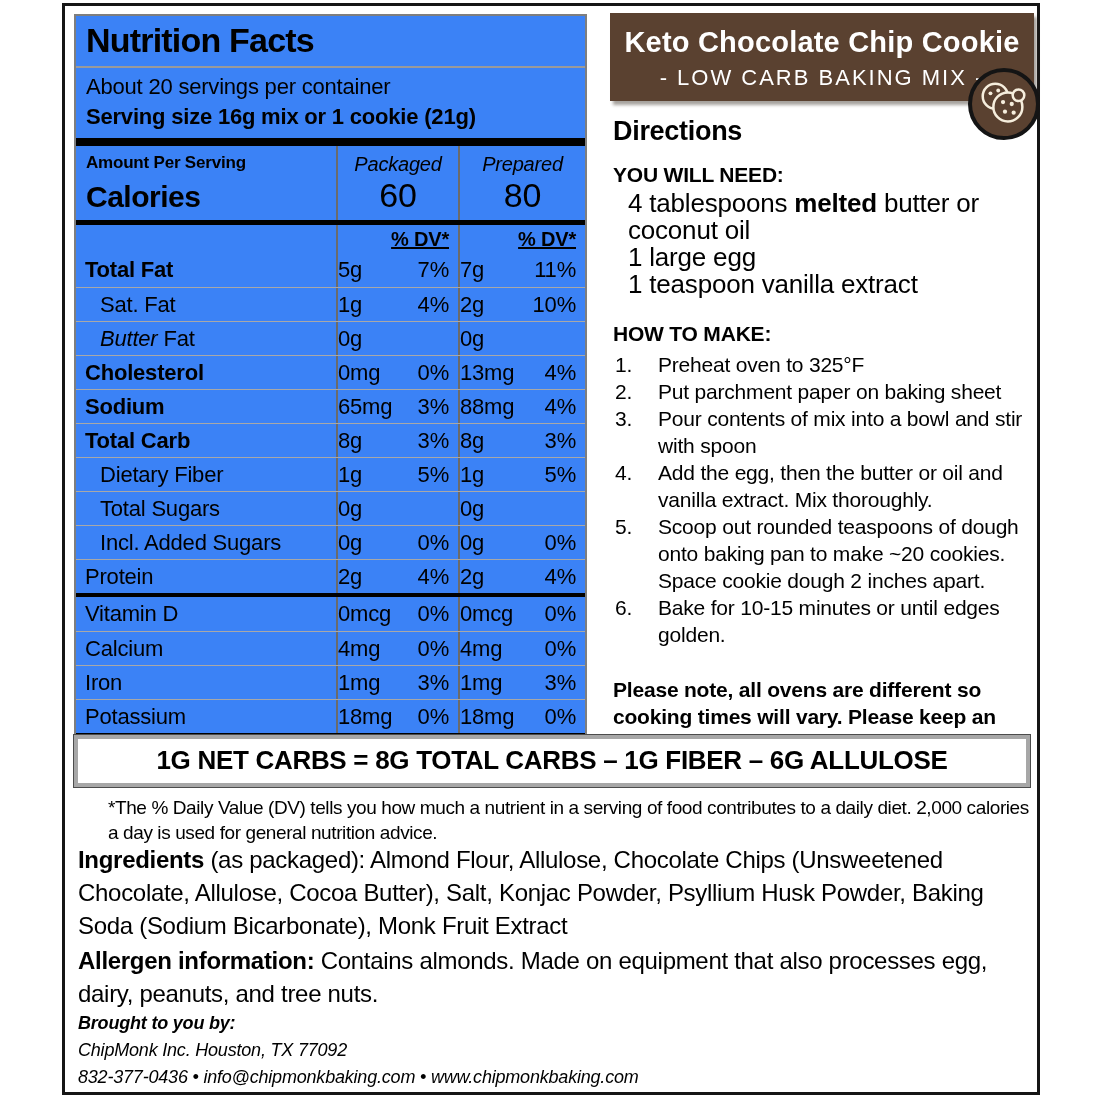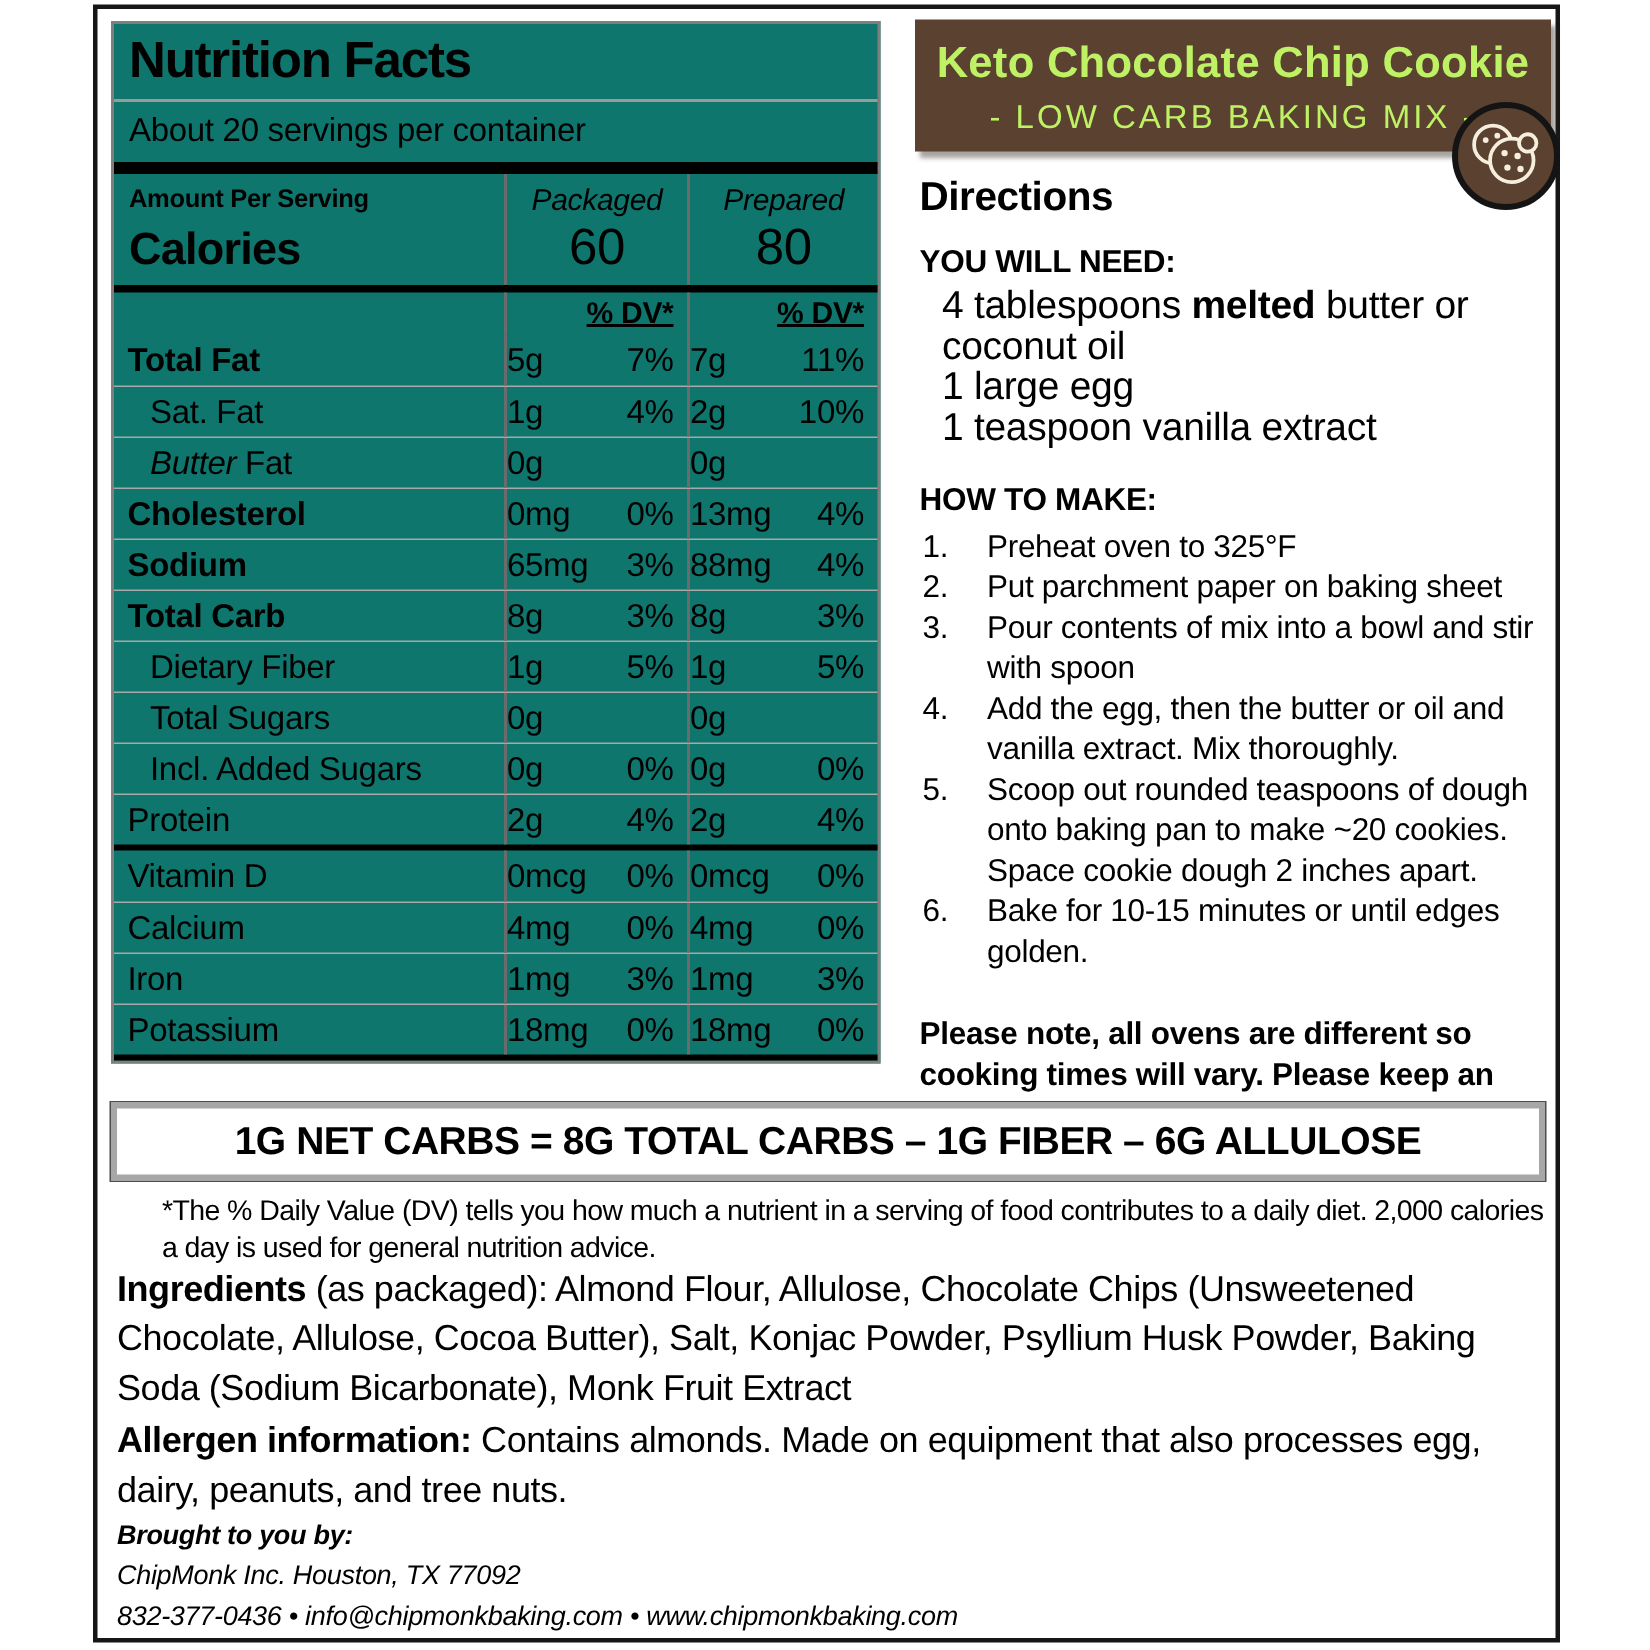--- a/index.html
+++ b/index.html
@@ -10,21 +10,21 @@
     -webkit-font-smoothing:antialiased;
   }
   .label {
     position:absolute; left:62px; top:3px; width:978px; height:1092px;
     border:3px solid #161616; background:#fff;
   }
 
   
   .nf {
     position:absolute; left:9px; top:8px; width:513px;
-    border:2px solid #7e7e7e; background:#0f766e; letter-spacing:-0.2px;
+    border:2px solid #7e7e7e; background:#3b82f6; letter-spacing:-0.2px;
   }
   .nf-title { font-size:34px; font-weight:700; letter-spacing:-0.8px; padding:5px 10px 6px; border-bottom:2px solid #9a9a9a; }
   .nf-serving { padding:4px 10px 6px; font-size:22px; line-height:30px;border-radius:27px; }
   .nf-serving .l2 { font-weight:700; }
   .bar8 { height:8px; background:#000; }
   .bar5 { height:5px; background:#000; }
   .bar4 { height:4px; background:#000; }
   .calrow { display:flex; height:74px; }
   .cal-left { flex:1; padding:7px 0 0 10px; }
   .aps { font-size:17px; font-weight:700; }
@@ -44,21 +44,21 @@
   .grp.wide { width:127px; }
   .grp .amt { flex:1; text-align:left; }
   .grp .dv { width:54px; text-align:right; padding-right:9px; }
   .dvhead { height:28px; font-size:20px; font-weight:700;text-decoration:underline; }
   .dvhead .grp { justify-content:flex-end; }
   .dvhead .dvh { padding-right:9px; }
 
   
   .brand {
     position:absolute; left:545px; top:7px; width:424px; height:88px;
-    background:#5a4130; color:#bef264; text-align:center;
+    background:#5a4130; color:#ffffff; text-align:center;
     box-shadow:3px 4px 3px rgba(60,50,40,.45);
   }
   .brand-title { font-size:29px; font-weight:700; margin-top:13px; letter-spacing:0.2px; }
   .brand-sub { font-size:22px; margin-top:6px; letter-spacing:2px; }
   .cookie-badge {
     position:absolute; left:903px; top:62px; width:72px; height:72px;
     border-radius:50%; background:#5a4130; border:4px solid #141414; z-index:2;
     display:flex; align-items:center; justify-content:center;
   }
 
@@ -85,20 +85,21 @@
 </style>
 </head>
 <body>
 
 <div class="label">
 
   <section class="nf">
     <div class="nf-title">Nutrition Facts</div>
     <div class="nf-serving">
       <div class="l1">About 20 servings per container</div>
+      <div class="l2">Serving size 16g mix or 1 cookie (21g)</div>
     </div>
     <div class="bar8"></div>
 
     <div class="calrow">
       <div class="cal-left">
         <div class="aps">Amount Per Serving</div>
         <div class="cal-word">Calories</div>
       </div>
       <div class="cal-col">
         <div class="cal-colhead">Packaged</div>

